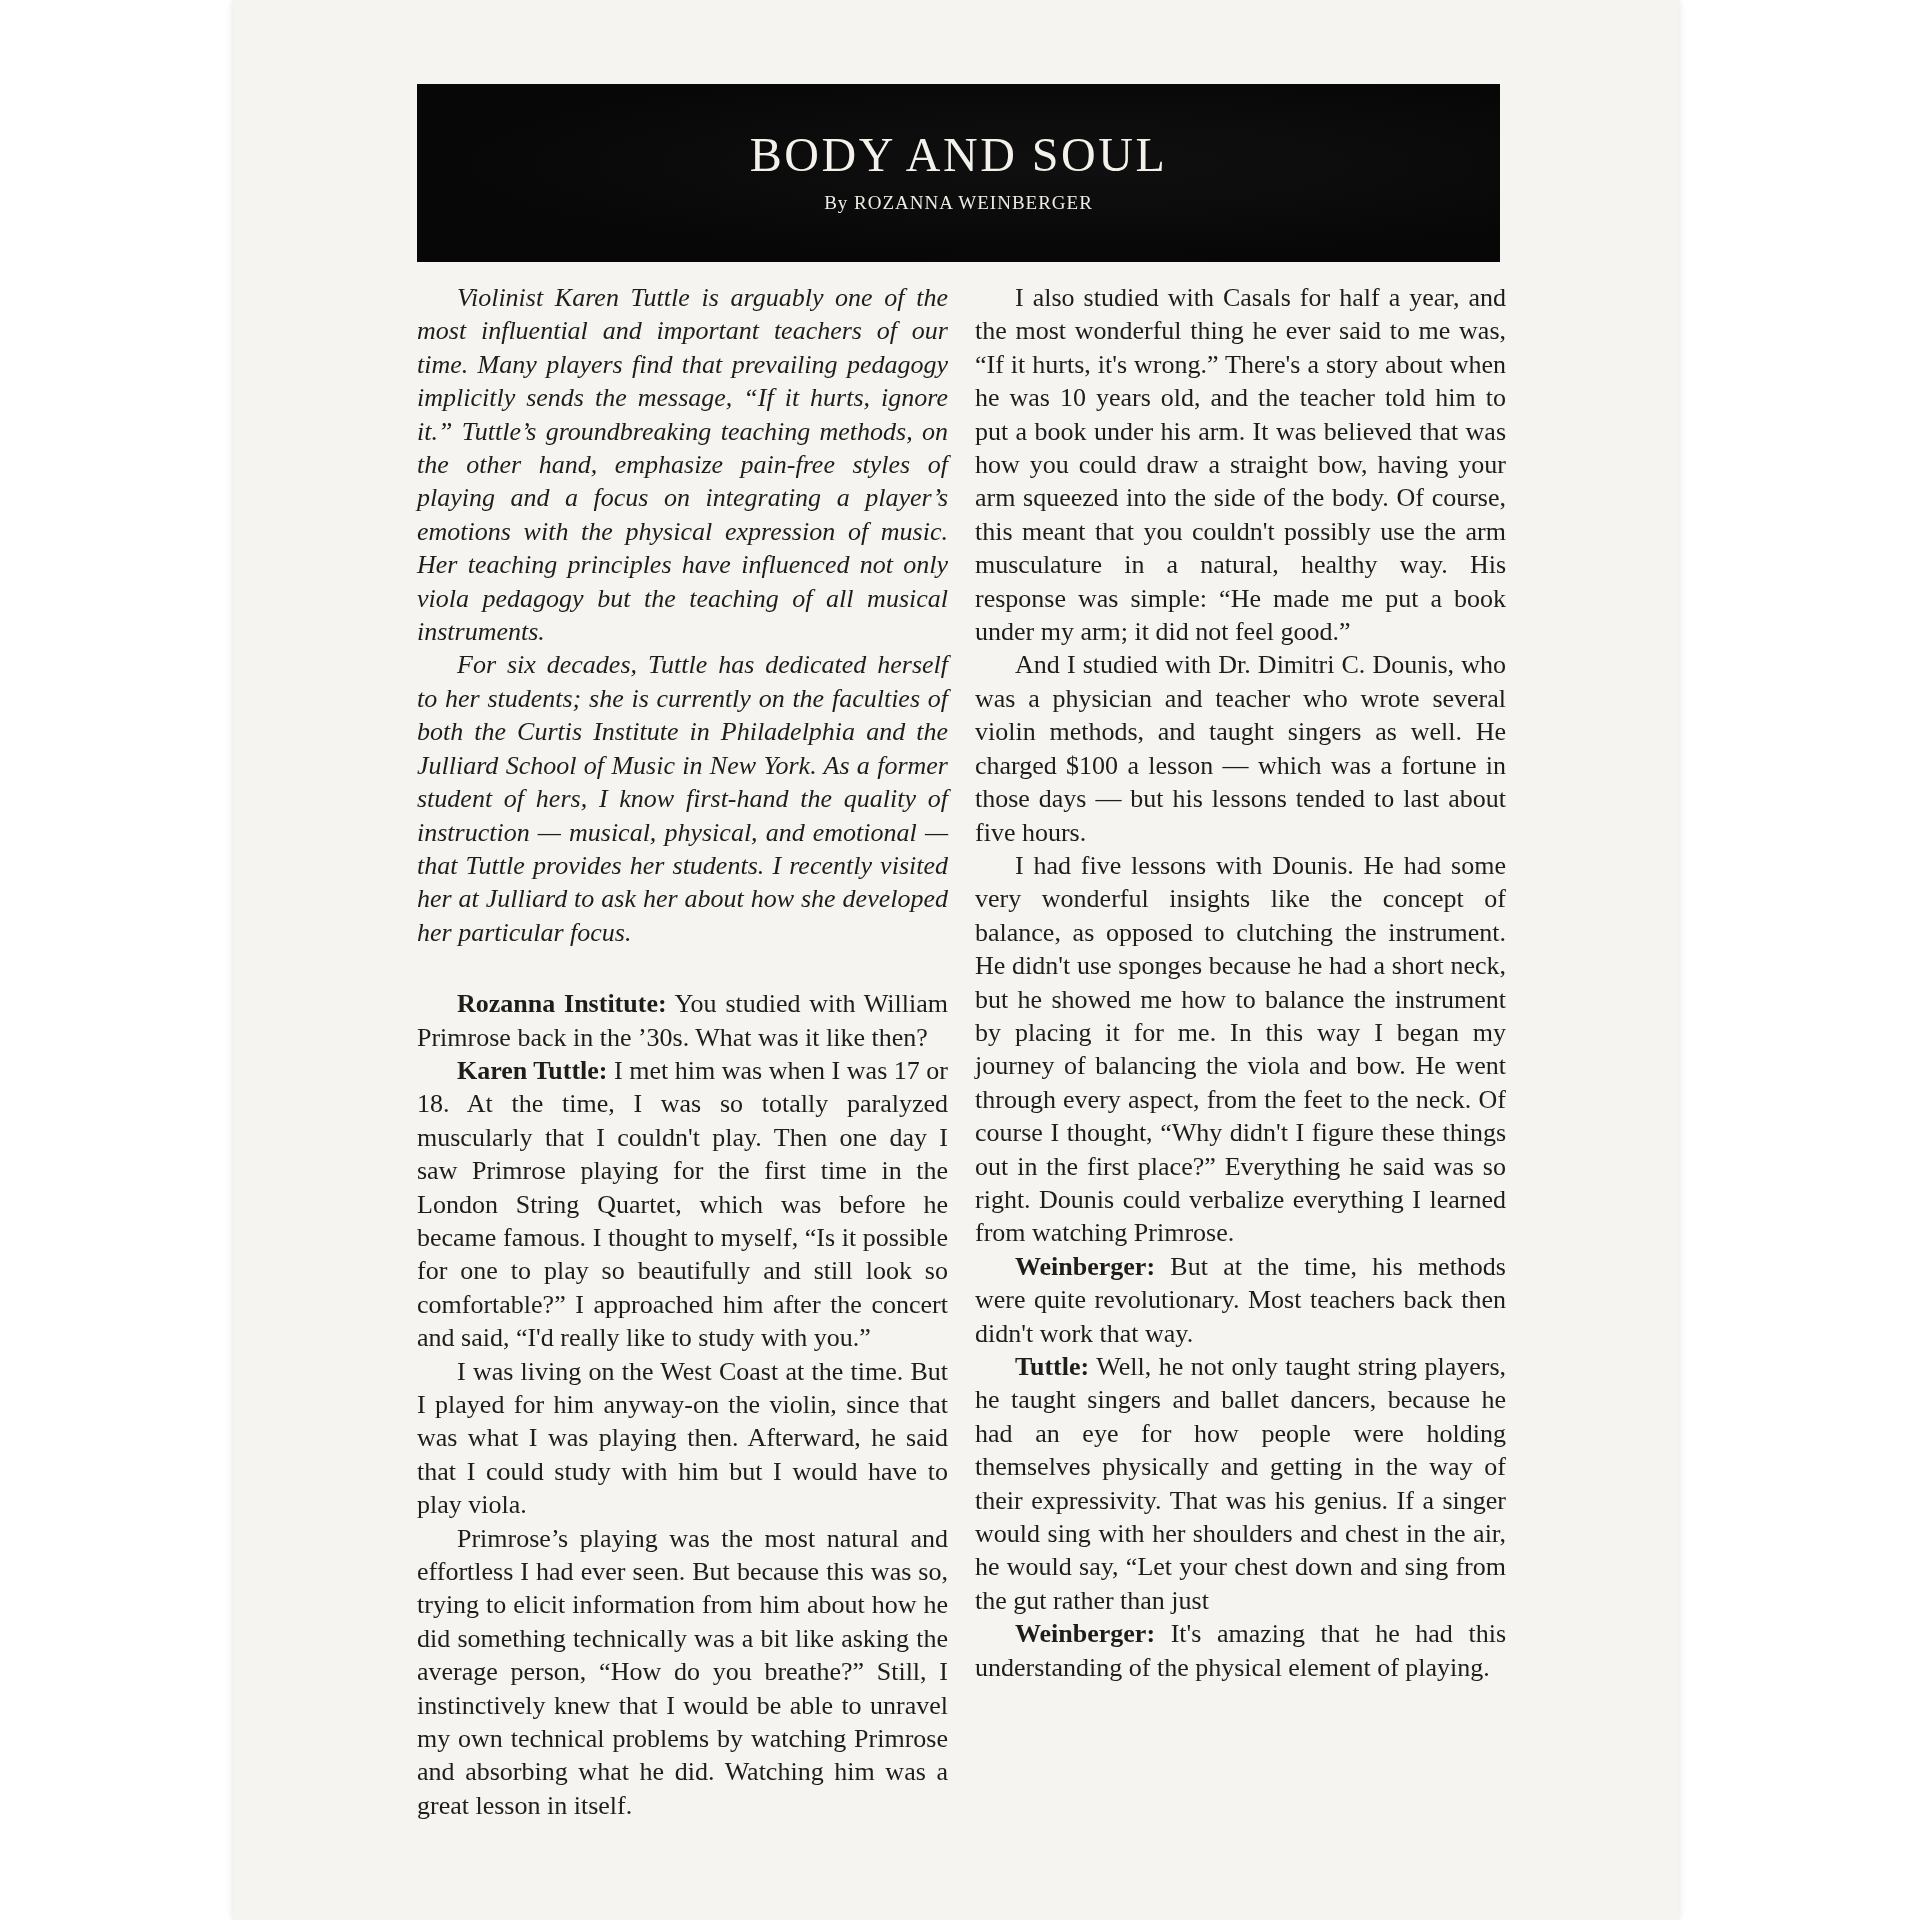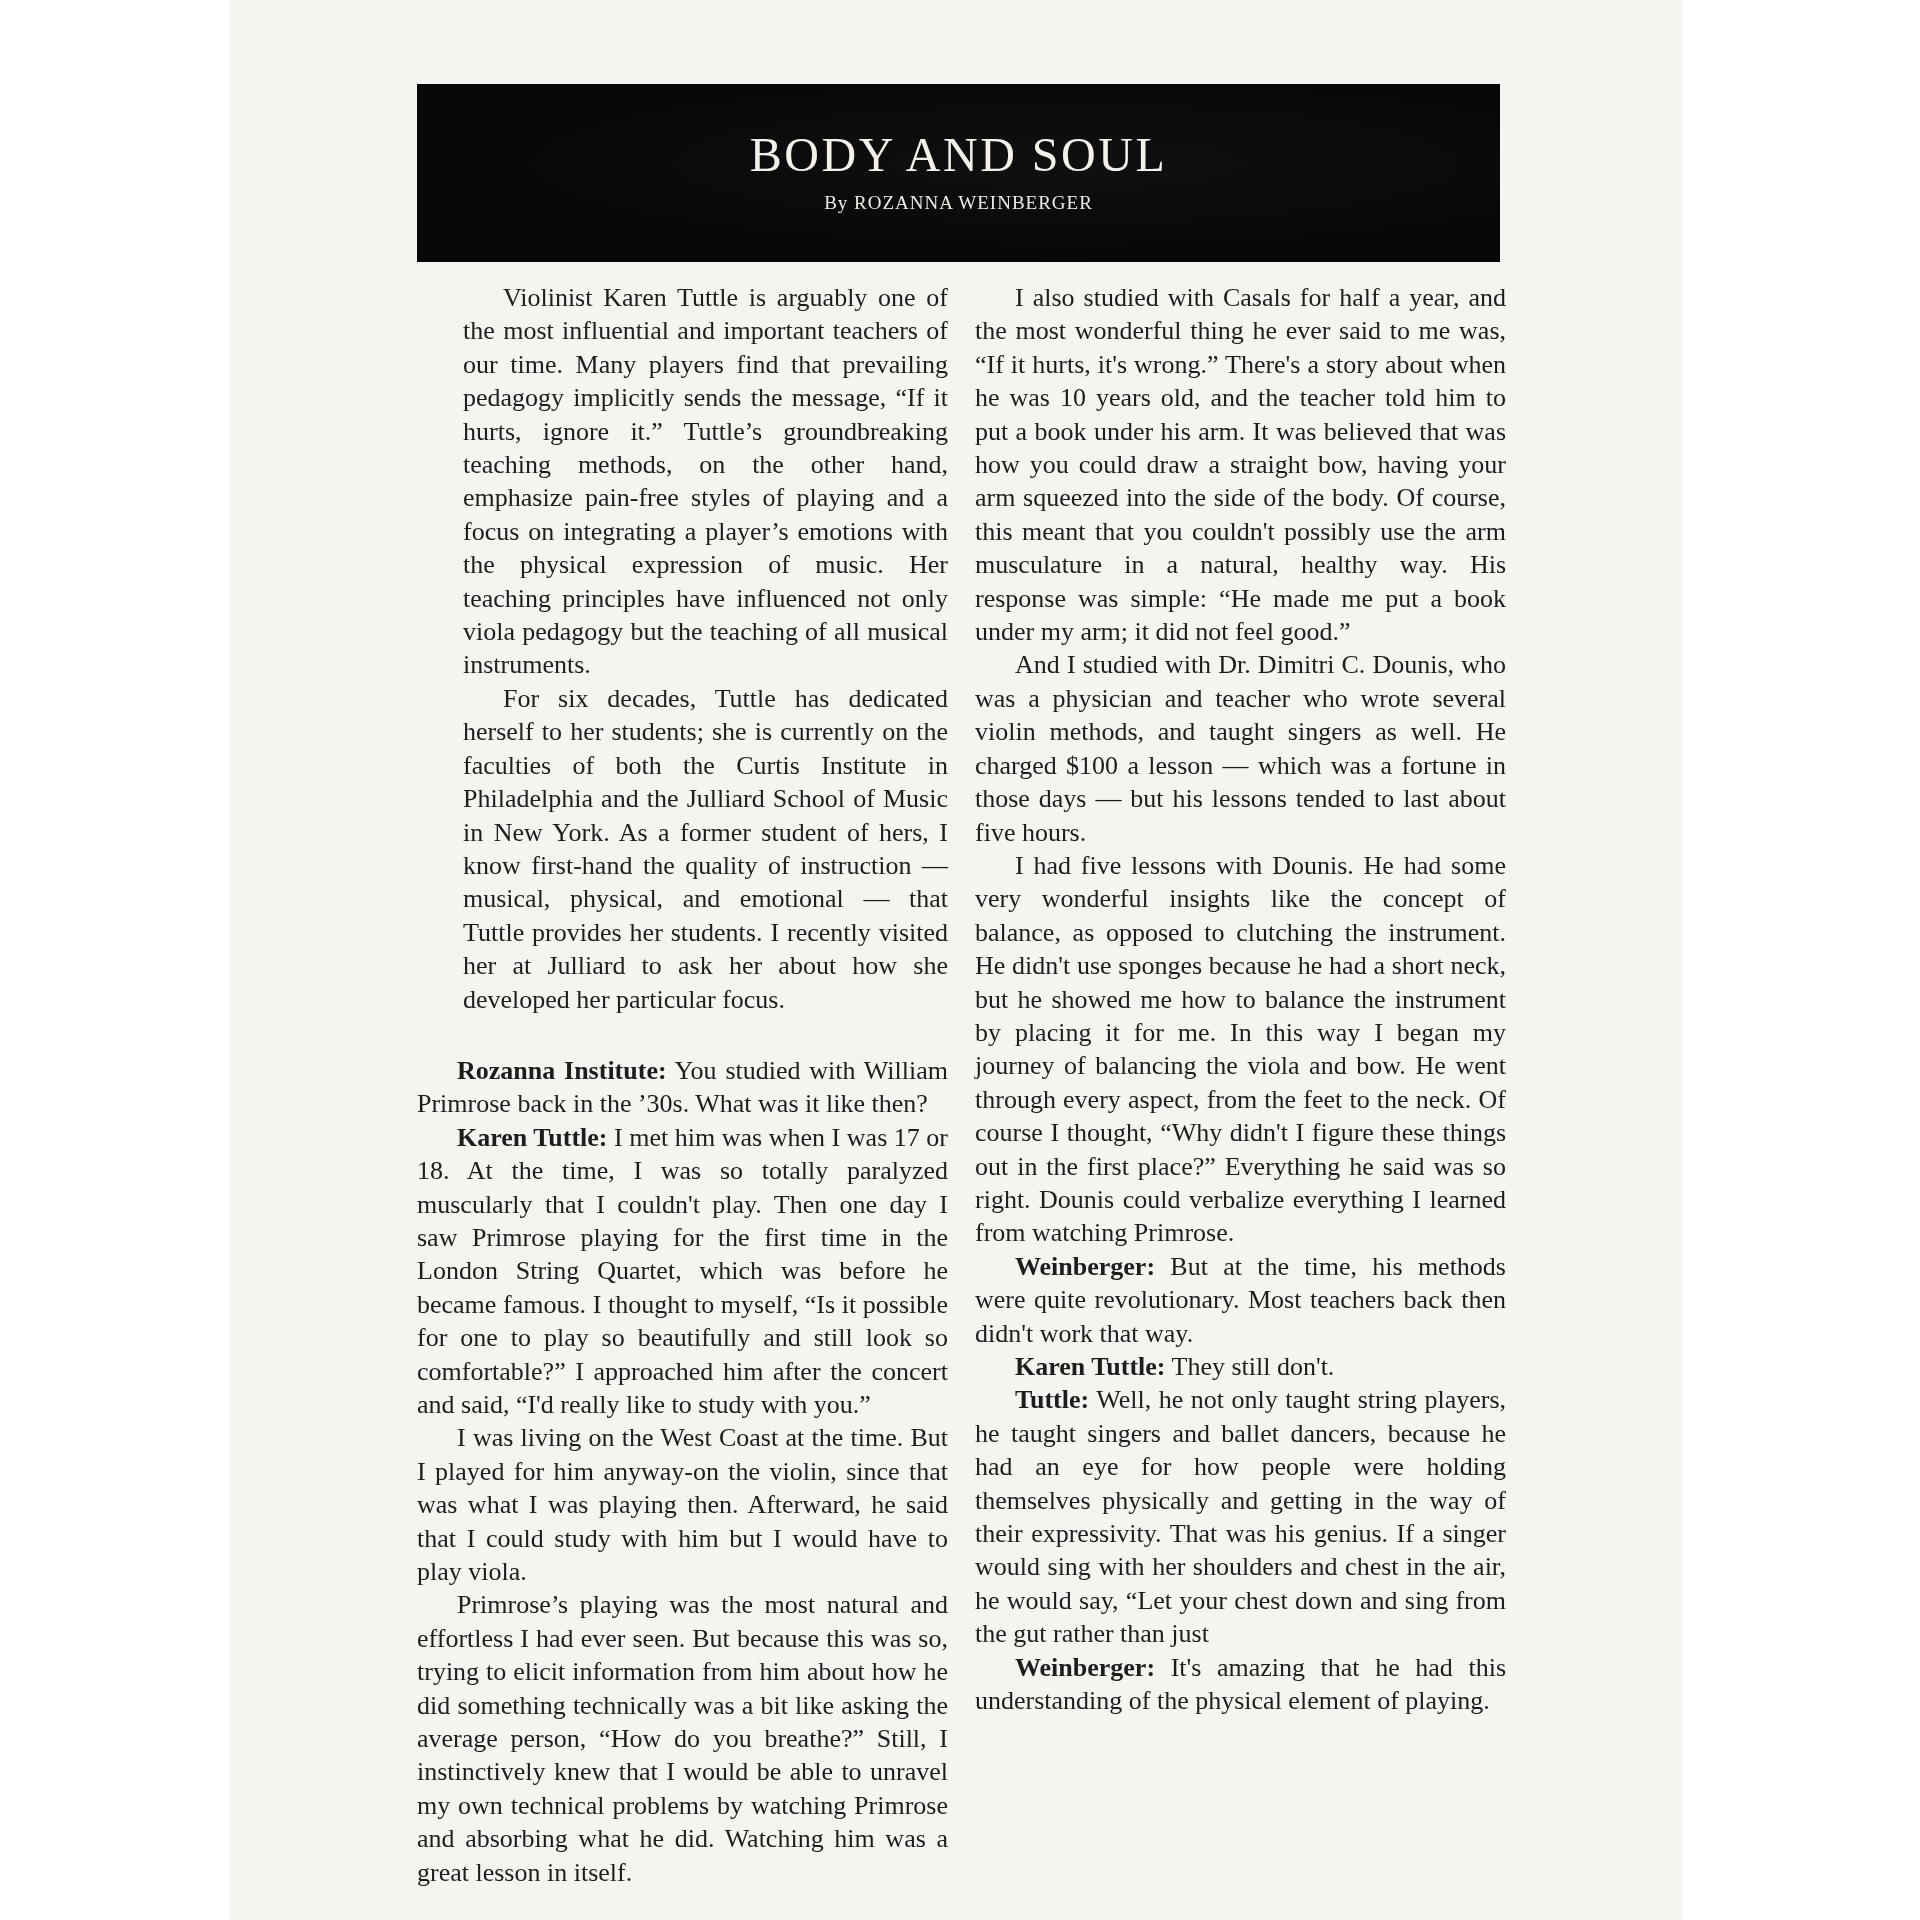--- a/index.html
+++ b/index.html
@@ -57,21 +57,21 @@
     line-height: 33.4px;
     text-align: justify;
   }
   .col-left  { left: 184px; }
   .col-right { left: 742px; }
   .col p {
     margin: 0;
     text-indent: 40px;
   }
   .intro p {
-    margin-left: 46px;
+    font-style: italic;
   }
   .qa-start {
     margin-top: 38px !important;
   }
   .speaker {
     font-weight: bold;
     font-style: normal;
   }
 </style>
 </head>
@@ -119,24 +119,20 @@
     </p>
     <p>
       <span class="speaker"></span>
       <span>I had five lessons with Dounis. He had some very wonderful insights like the concept of balance, as opposed to clutching the instrument. He didn't use sponges because he had a short neck, but he showed me how to balance the instrument by placing it for me. In this way I began my journey of balancing the viola and bow. He went through every aspect, from the feet to the neck. Of course I thought, “Why didn't I figure these things out in the first place?” Everything he said was so right. Dounis could verbalize everything I learned from watching Primrose.</span>
     </p>
     <p>
       <span class="speaker">Weinberger:</span>
       <span>But at the time, his methods were quite revolutionary. Most teachers back then didn't work that way.</span>
     </p>
     <p>
-      <span class="speaker">Karen Tuttle:</span>
-      <span>They still don't.</span>
-    </p>
-    <p>
       <span class="speaker">Tuttle:</span>
       <span>Well, he not only taught string players, he taught singers and ballet dancers, because he had an eye for how people were holding themselves physically and getting in the way of their expressivity. That was his genius. If a singer would sing with her shoulders and chest in the air, he would say, “Let your chest down and sing from the gut rather than just</span>
     </p>
     <p>
       <span class="speaker">Weinberger:</span>
       <span>It's amazing that he had this understanding of the physical element of playing.</span>
     </p>
   </div>
 
 </div>

